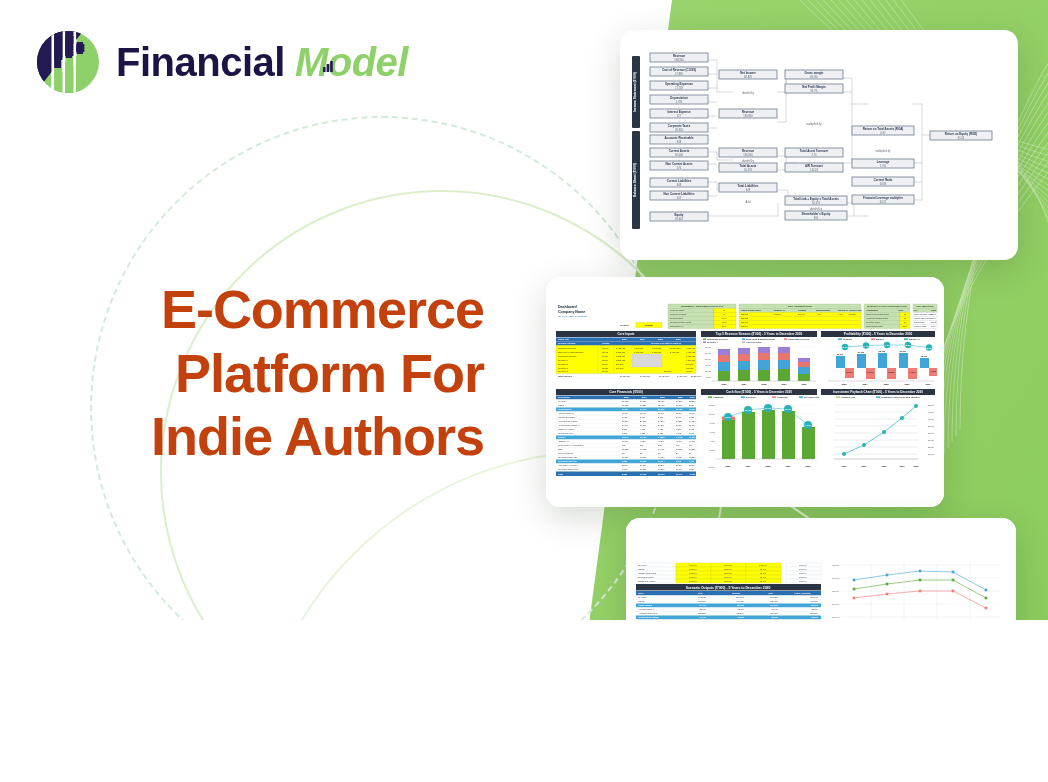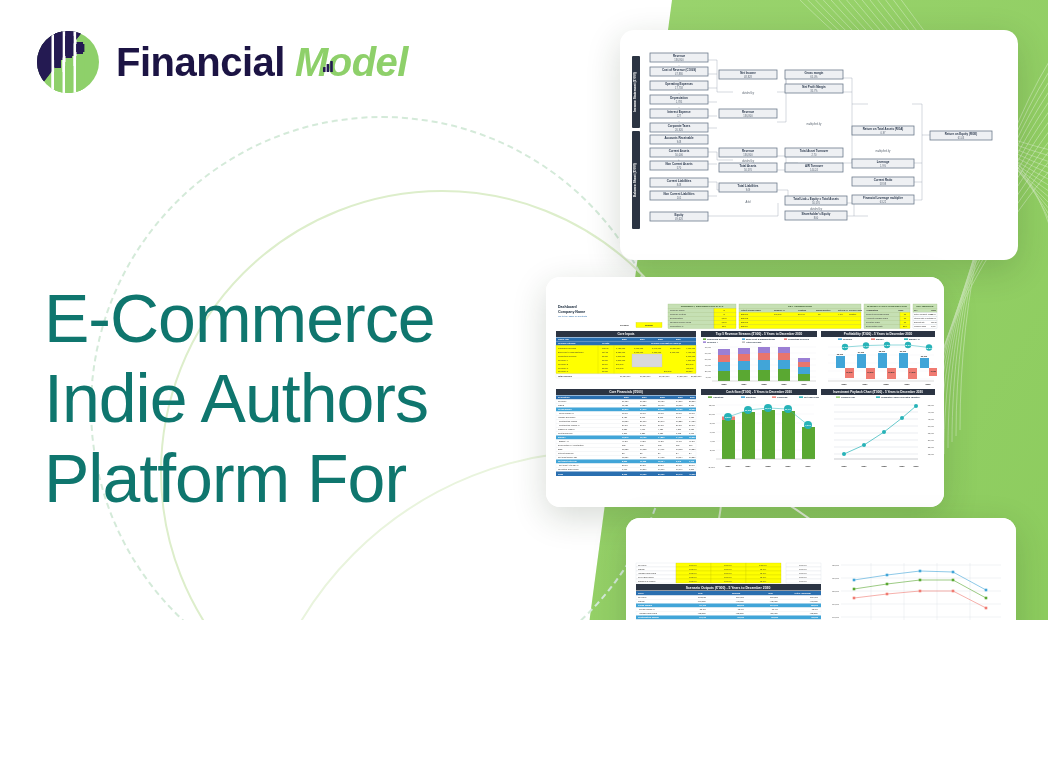--- a/index.html
+++ b/index.html
@@ -2,42 +2,42 @@
 <html><head>
 <meta charset="utf-8">
 <title>Financial Model — E-Commerce Platform For Indie Authors</title>
 <style>
   html,body{margin:0;padding:0;}
   body{
     width:1048px;height:782px;overflow:hidden;
     font-family:"Liberation Sans",sans-serif;
     background:#ffffff;position:relative;
   }
-  #stage{position:absolute;inset:0;width:1048px;height:620px;overflow:hidden;background:#fff;}
+  #stage{position:absolute;inset:0;width:1048px;height:620px;overflow:hidden;background:#fff;text-align:right;}
 
   
   .green-bg{position:absolute;top:0;right:0;width:558px;height:782px;overflow:hidden;}
 
   
   .arc{position:absolute;border-radius:50%;border-style:solid;background:none;}
   .arc-dash{border:2px dashed #cfe8b5;}
   .arc-solid{border:2px solid #d8edc2;}
   .arc-solid2{border:2px solid #e3f2d4;}
 
   
   .logo-wrap{position:absolute;left:34px;top:28px;display:flex;align-items:center;gap:14px;}
   .logo-mark{width:68px;height:68px;position:relative;}
   .logo-text{font-size:40px;font-weight:bold;letter-spacing:-0.5px;line-height:1;display:flex;align-items:center;}
   .lt-fin{color:#1c1444;}
   .lt-mod{color:#8ed06a;position:relative;font-style:italic;}
 
   
   .headline{
     position:absolute;left:44px;top:278px;width:440px;
-    font-size:68px;line-height:1.18;font-weight:normal;color:#0f766e;
+    font-size:54px;line-height:1.18;font-weight:bold;color:#c2410c;
     letter-spacing:-1px;
   }
   .headline span{display:block;}
 
   
   .app-icons{position:absolute;left:40px;top:666px;display:flex;gap:38px;align-items:center;}
   .app-ic{width:78px;height:78px;position:relative;}
 
   
   .card{
@@ -187,22 +187,22 @@
             <rect x="5.6" y="6" width="2.6" height="8" rx="0.6"></rect>
             <rect x="9.2" y="3" width="2.6" height="11" rx="0.6"></rect>
           </g>
         </svg>
       </span>
     </div>
   </div>
 
   <div class="headline">
     <span>E-Commerce</span>
+    <span>Platform For</span>
     <span>Indie Authors</span>
-    <span>Platform For</span>
   </div>
 
   <div class="app-icons">
     <div class="app-ic">
       <svg width="78" height="78" viewBox="0 0 78 78">
         <rect x="22" y="8" width="48" height="62" rx="3" fill="#21a366"></rect>
         <rect x="46" y="8" width="24" height="20" fill="#33c481"></rect>
         <rect x="46" y="28" width="24" height="21" fill="#21a366"></rect>
         <rect x="22" y="49" width="48" height="21" fill="#185c37"></rect>
         <rect x="22" y="28" width="24" height="21" fill="#107c41" opacity="0.85"></rect>

